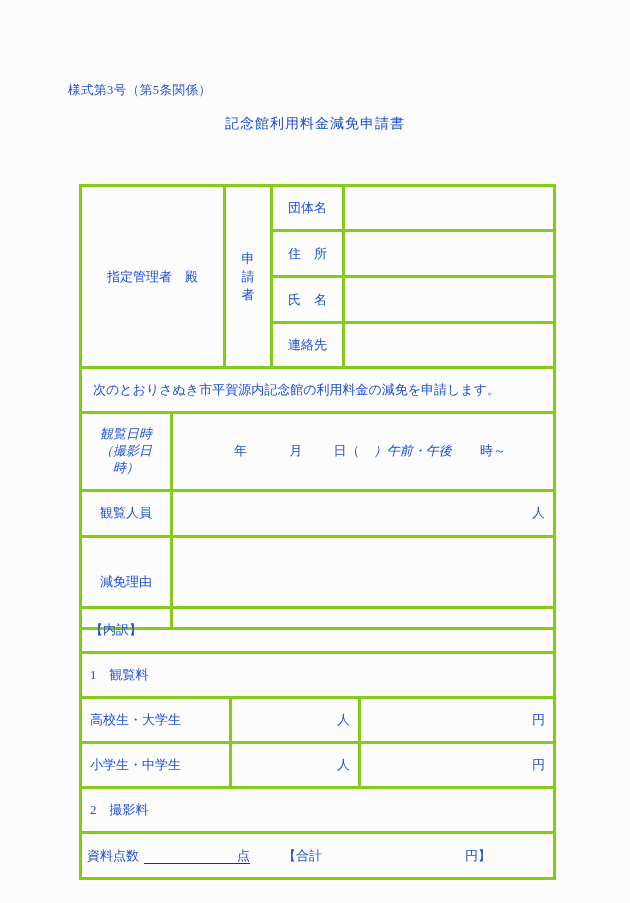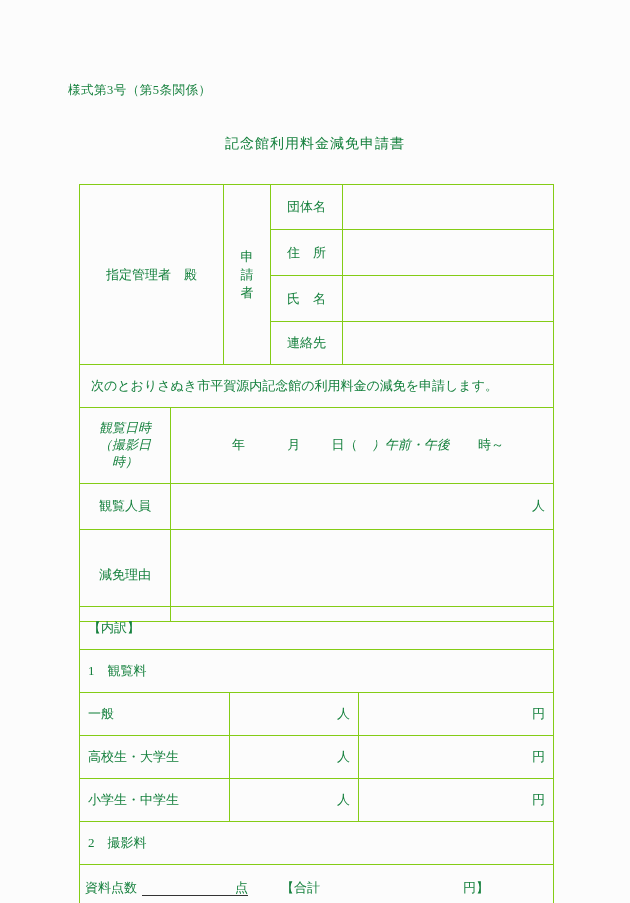--- a/index.html
+++ b/index.html
@@ -1,30 +1,30 @@
 <!DOCTYPE html>
 <html><head>
 <meta charset="utf-8">
 <style>
   * { margin:0; padding:0; box-sizing:border-box; }
   html,body { background:#fcfcfc; }
   .page {
     position:relative; width:630px; height:903px; background:#fcfcfc;
     font-family:"Liberation Serif","DejaVu Serif",serif;
-    color:#15803d; overflow:hidden;
+    color:#1d4ed8; overflow:hidden;
   }
   .form-number { position:absolute; left:68px; top:82px; font-size:12.5px; letter-spacing:0.5px; }
-  .doc-title  { position:absolute; left:0; right:0; top:115px; text-align:center; font-size:14px; letter-spacing:1px;margin-top:20px; }
+  .doc-title  { position:absolute; left:0; right:0; top:115px; text-align:center; font-size:14px; letter-spacing:1px; }
   .date-line  { position:absolute; left:388px; top:159px; font-size:13px; display:flex; }
   .date-line .dl-y { margin-left:19px; }
   .date-line .dl-m { margin-left:21px; }
   .date-line .dl-d { margin-left:22px; }
 
   table { position:absolute; left:79px; border-collapse:collapse; table-layout:fixed; font-size:13px; }
-  td { border:1px solid #84cc16; vertical-align:middle; padding:12px; overflow:hidden; }
+  td { border:3px solid #84cc16; vertical-align:middle; padding:12px; overflow:hidden; }
   .t1 { top:184px; width:474px; }
   .t2 { top:606px; width:474px;font-family:Liberation Serif, serif; }
 
   .center { text-align:center; }
   .padL   { padding-left:8px; }
   .padL11 { padding-left:11px; }
   .rightU { text-align:right; padding-right:8px; }
   .small-lh { line-height:1.3;font-style:italic; }
 
   .r45{height:45px} .r46{height:46px} .r41{height:41px} .r20{height:20px}
@@ -118,29 +118,20 @@
         <col style="width:129px">
         <col style="width:195px">
     </colgroup>
     <tbody>
         <tr class="r20">
       <td class="padL" colspan="3">【内訳】</td>
     </tr>
     <tr class="r19">
       <td class="padL" colspan="3">1　観覧料</td>
     </tr>
-    <tr class="r41">
-      <td class="padL">一般</td>
-      <td class="rightU">
-        <span>人</span>
-      </td>
-      <td class="rightU">
-        <span>円</span>
-      </td>
-    </tr>
     <tr class="r39">
       <td class="padL">高校生・大学生</td>
       <td class="rightU">
         <span>人</span>
       </td>
       <td class="rightU">
         <span>円</span>
       </td>
     </tr>
     <tr class="r38">

